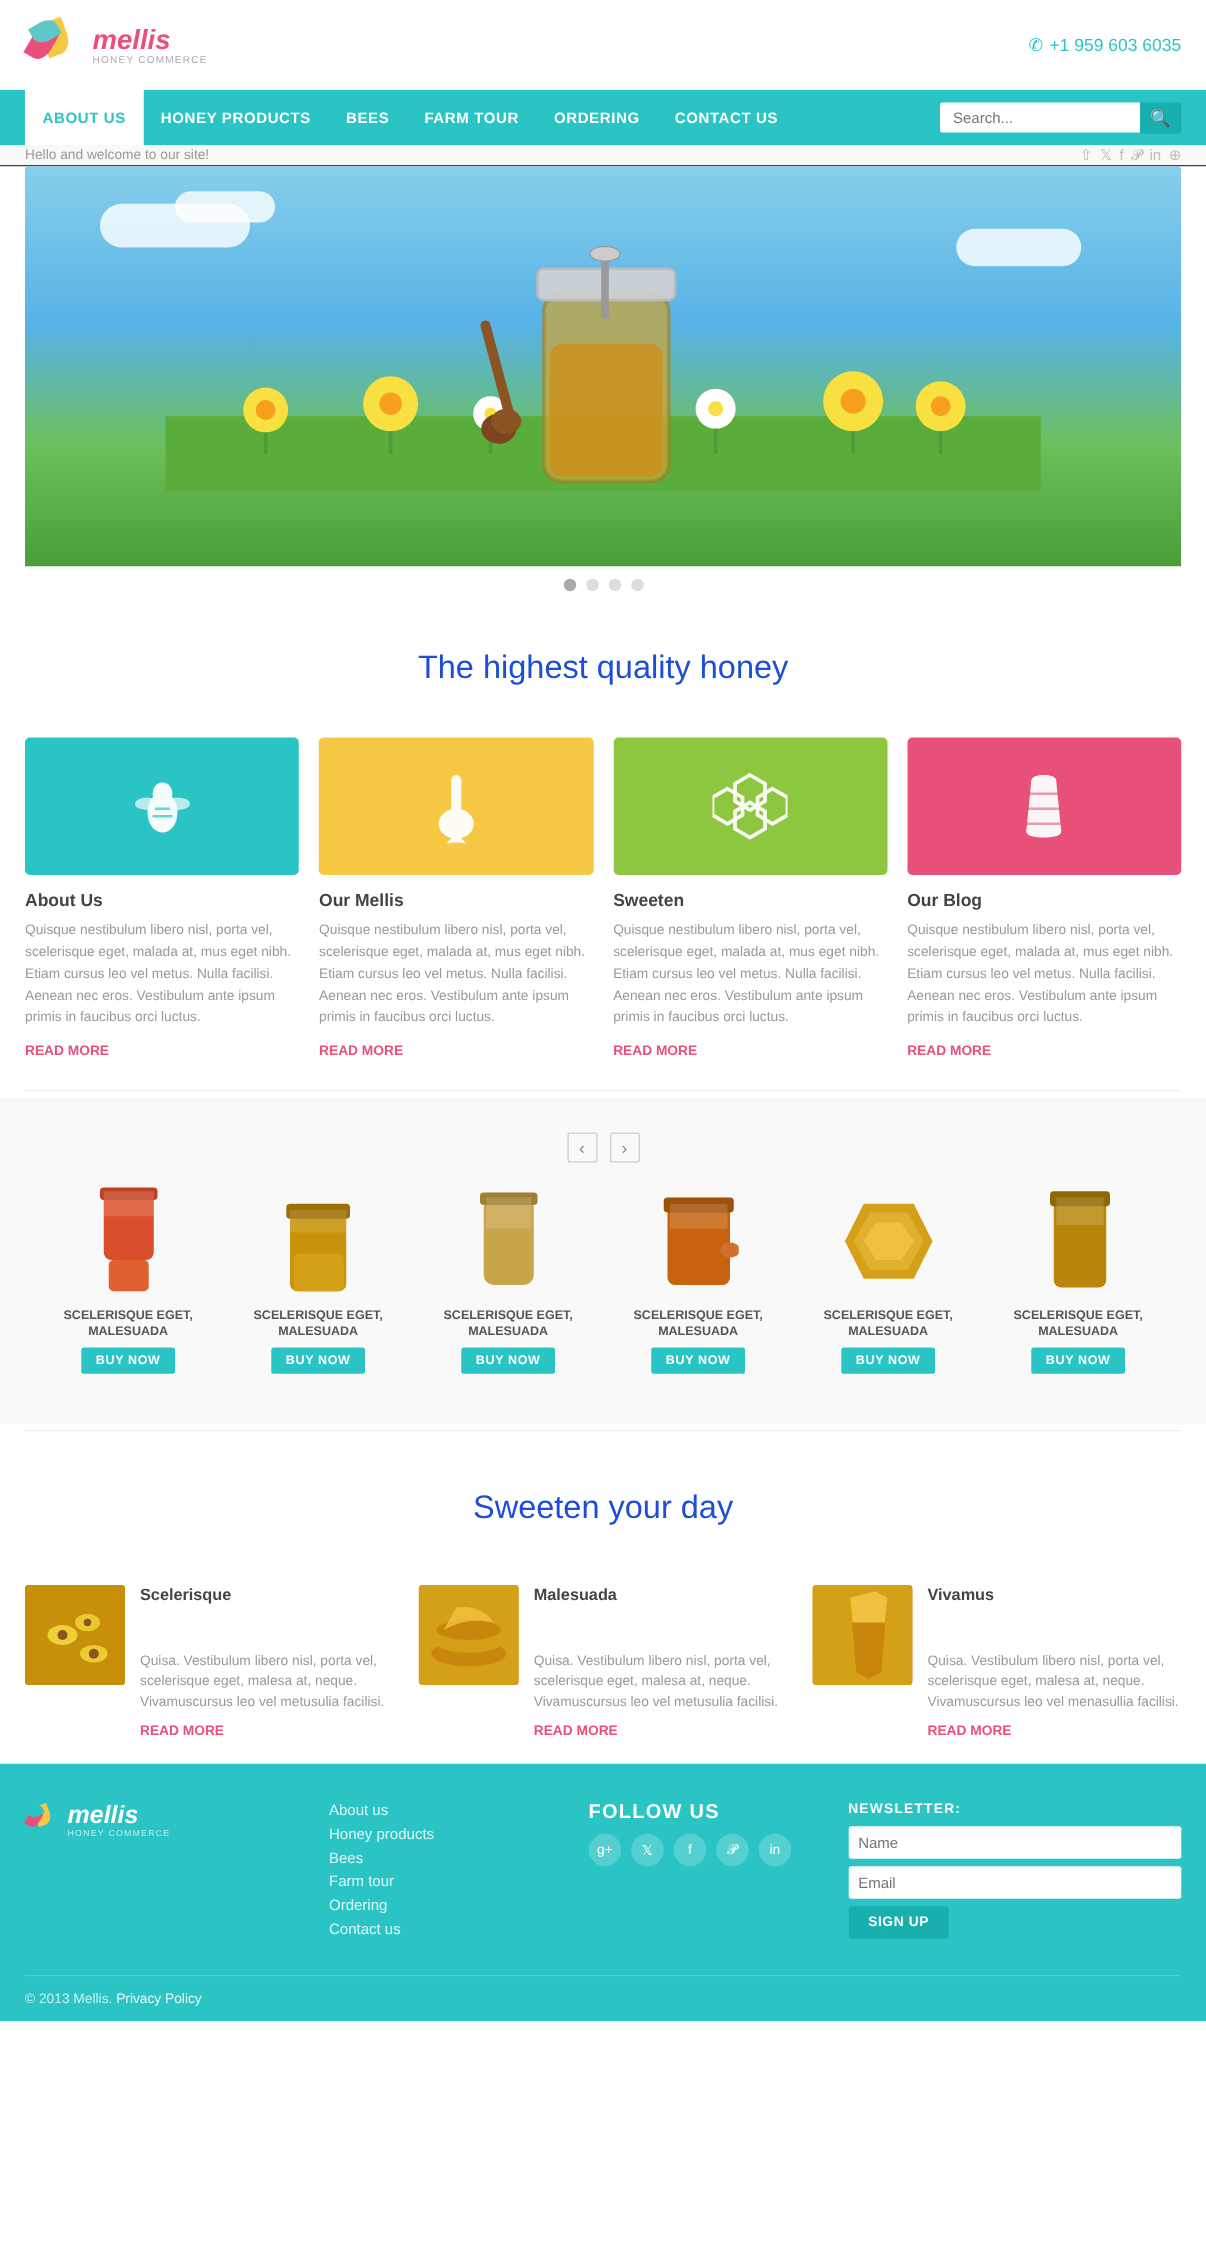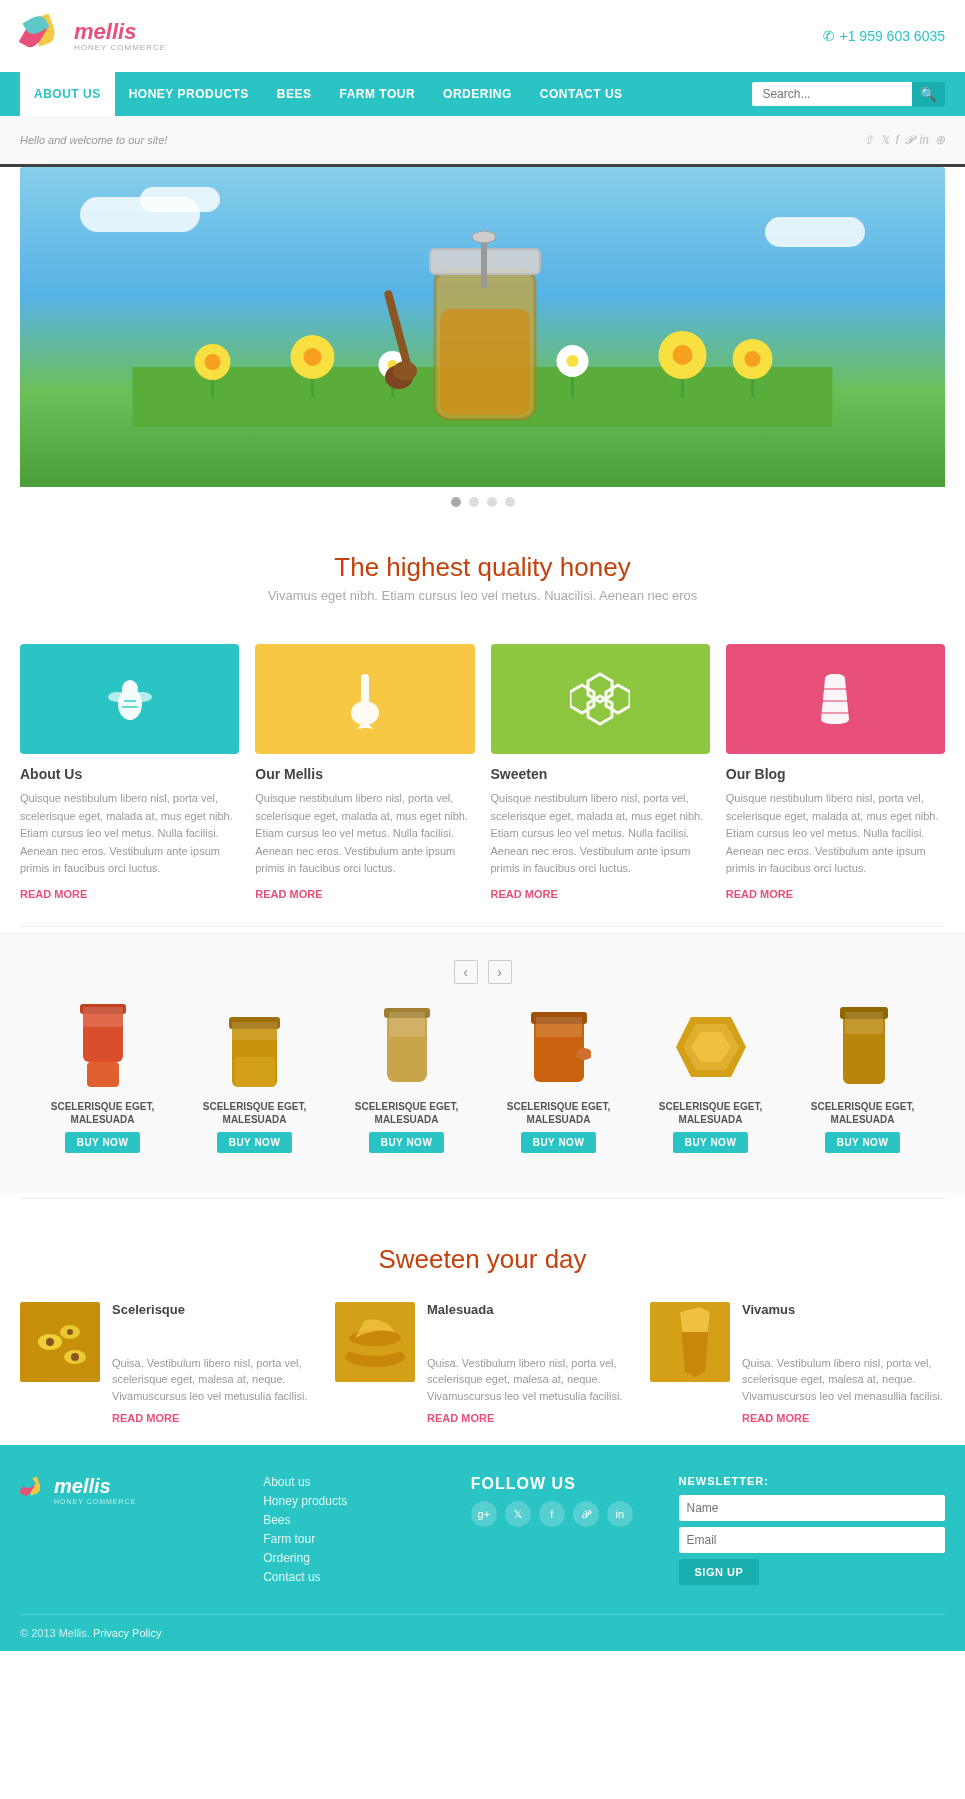--- a/index.html
+++ b/index.html
@@ -20,40 +20,40 @@
 
     
     nav { background: #2bc4c4; display: flex; align-items: center; padding: 0 20px; height: 44px; }
     nav a { color: #fff; text-decoration: none; font-size: 12px; font-weight: bold; padding: 0 14px; height: 44px; display: flex; align-items: center; text-transform: uppercase; letter-spacing: 0.5px; }
     nav a.active { background: #fff; color: #2bc4c4; }
     .nav-search { margin-left: auto; display: flex; align-items: center; }
     .nav-search input { border: none; padding: 5px 10px; font-size: 12px; border-radius: 2px 0 0 2px; width: 160px; outline: none; }
     .nav-search button { background: #1aafaf; border: none; color: #fff; padding: 5px 8px; cursor: pointer; border-radius: 0 2px 2px 0; }
 
     
-    .welcome-bar { background: #f9f9f9; border-bottom: 3px solid #404040; padding: 17px 20px; display: flex; justify-content: space-between; align-items: center; font-size: 11px; color: #999; font-style: italic; }
+    .welcome-bar { background: #f9f9f9; border-bottom: 1px solid #404040; padding: 1px 20px; display: flex; justify-content: space-between; align-items: center; font-size: 11px; color: #999; }
     .social-icons { display: flex; gap: 6px; }
     .social-icons span { color: #bbb; cursor: pointer; font-size: 12px; }
 
     
     .hero { margin: 0 20px 20px 20px; position: relative; border-radius: 3px; overflow: hidden; }
     .hero-image { width: 100%; height: 320px; background: linear-gradient(180deg, #87ceeb 0%, #56b3e6 40%, #6dbf5a 70%, #4a9e3a 100%); position: relative; overflow: hidden; display: flex; align-items: flex-end; justify-content: center; }
     
     .cloud { position: absolute; background: rgba(255,255,255,0.8); border-radius: 50px; }
     .c1 { width: 120px; height: 35px; top: 30px; left: 60px; }
     .c2 { width: 80px; height: 25px; top: 20px; left: 120px; }
     .c3 { width: 100px; height: 30px; top: 50px; right: 80px; }
 
     .slider-dots { display: flex; justify-content: center; gap: 8px; padding: 10px 0 5px; }
     .dot { width: 10px; height: 10px; border-radius: 50%; background: #ddd; cursor: pointer; }
     .dot.active { background: #aaa; }
 
     
     .section-heading { text-align: center; padding: 20px 0 5px; }
-    .section-heading h2 { font-size: 26px; color: #c2410c; font-weight: 300; }
+    .section-heading h2 { font-size: 26px; color: #1d4ed8; font-weight: 300; }
     .section-heading p { color: #aaa; font-size: 13px; margin-top: 5px; }
 
     
     .feature-cards { display: flex; gap: 16px; padding: 20px 20px; }
     .feature-card { flex: 1; text-align: left; }
     .feature-card-icon { height: 110px; border-radius: 4px; display: flex; align-items: center; justify-content: center; margin-bottom: 12px; }
     .fc-teal { background: #2bc4c4; }
     .fc-yellow { background: #f7c844; }
     .fc-green { background: #8dc63f; }
     .fc-pink { background: #e8507a; }
@@ -67,21 +67,21 @@
     .carousel-nav { display: flex; justify-content: center; gap: 10px; padding: 8px 0; }
     .carousel-btn { background: none; border: 1px solid #ccc; color: #888; width: 24px; height: 24px; cursor: pointer; font-size: 14px; border-radius: 2px; display: flex; align-items: center; justify-content: center; }
     .product-grid { display: flex; gap: 12px; padding: 10px 20px 20px; justify-content: center; }
     .product-item { flex: 1; text-align: center; max-width: 140px; }
     .product-image { width: 100%; height: 90px; display: flex; align-items: center; justify-content: center; margin-bottom: 8px; }
     .product-title { font-size: 10px; font-weight: bold; color: #555; text-transform: uppercase; margin-bottom: 6px; line-height: 1.3; }
     .buy-btn { background: #2bc4c4; color: #fff; border: none; padding: 5px 12px; font-size: 10px; font-weight: bold; text-transform: uppercase; cursor: pointer; border-radius: 2px; letter-spacing: 0.5px; }
 
     
     .sweeten-section { padding: 20px; }
-    .sweeten-section .section-heading { margin-bottom: 8px; }
+    .sweeten-section .section-heading { margin-bottom: 28px; }
     .sweeten-grid { display: flex; gap: 20px; }
     .sweeten-item { flex: 1; display: flex; gap: 12px; align-items: flex-start; }
     .sweeten-thumb { width: 80px; height: 80px; border-radius: 3px; flex-shrink: 0; overflow: hidden; }
     .thumb-bees { background: linear-gradient(135deg, #d4a017, #8b5523); position: relative; }
     .thumb-pancake { background: linear-gradient(135deg, #d4a017, #c8a44a); }
     .thumb-pour { background: linear-gradient(135deg, #d4a017, #e8763a); }
     .sweeten-text h4 { font-size: 13px; color: #444; font-weight: bold; margin-bottom: 5px; }
     .sweeten-text p { font-size: 11px; color: #999; line-height: 1.5; margin-bottom: 6px; margin-top: 38px; }
 
     
@@ -204,21 +204,20 @@
   <div class="slider-dots">
     <div class="dot active"></div>
     <div class="dot"></div>
     <div class="dot"></div>
     <div class="dot"></div>
   </div>
 </div>
 
 <div class="section-heading">
   <h2>The highest quality honey</h2>
-  <p>Vivamus eget nibh. Etiam cursus leo vel metus. Nuacilisi. Aenean nec eros</p>
 </div>
 
 <div style="height:16px;"></div>
 
 <div class="feature-cards">
 
   <div class="feature-card">
     <div class="feature-card-icon fc-teal">
       <svg width="60" height="60" viewBox="0 0 60 60" fill="white" opacity="0.95">
         <ellipse cx="30" cy="35" rx="12" ry="16" fill="white"></ellipse>

